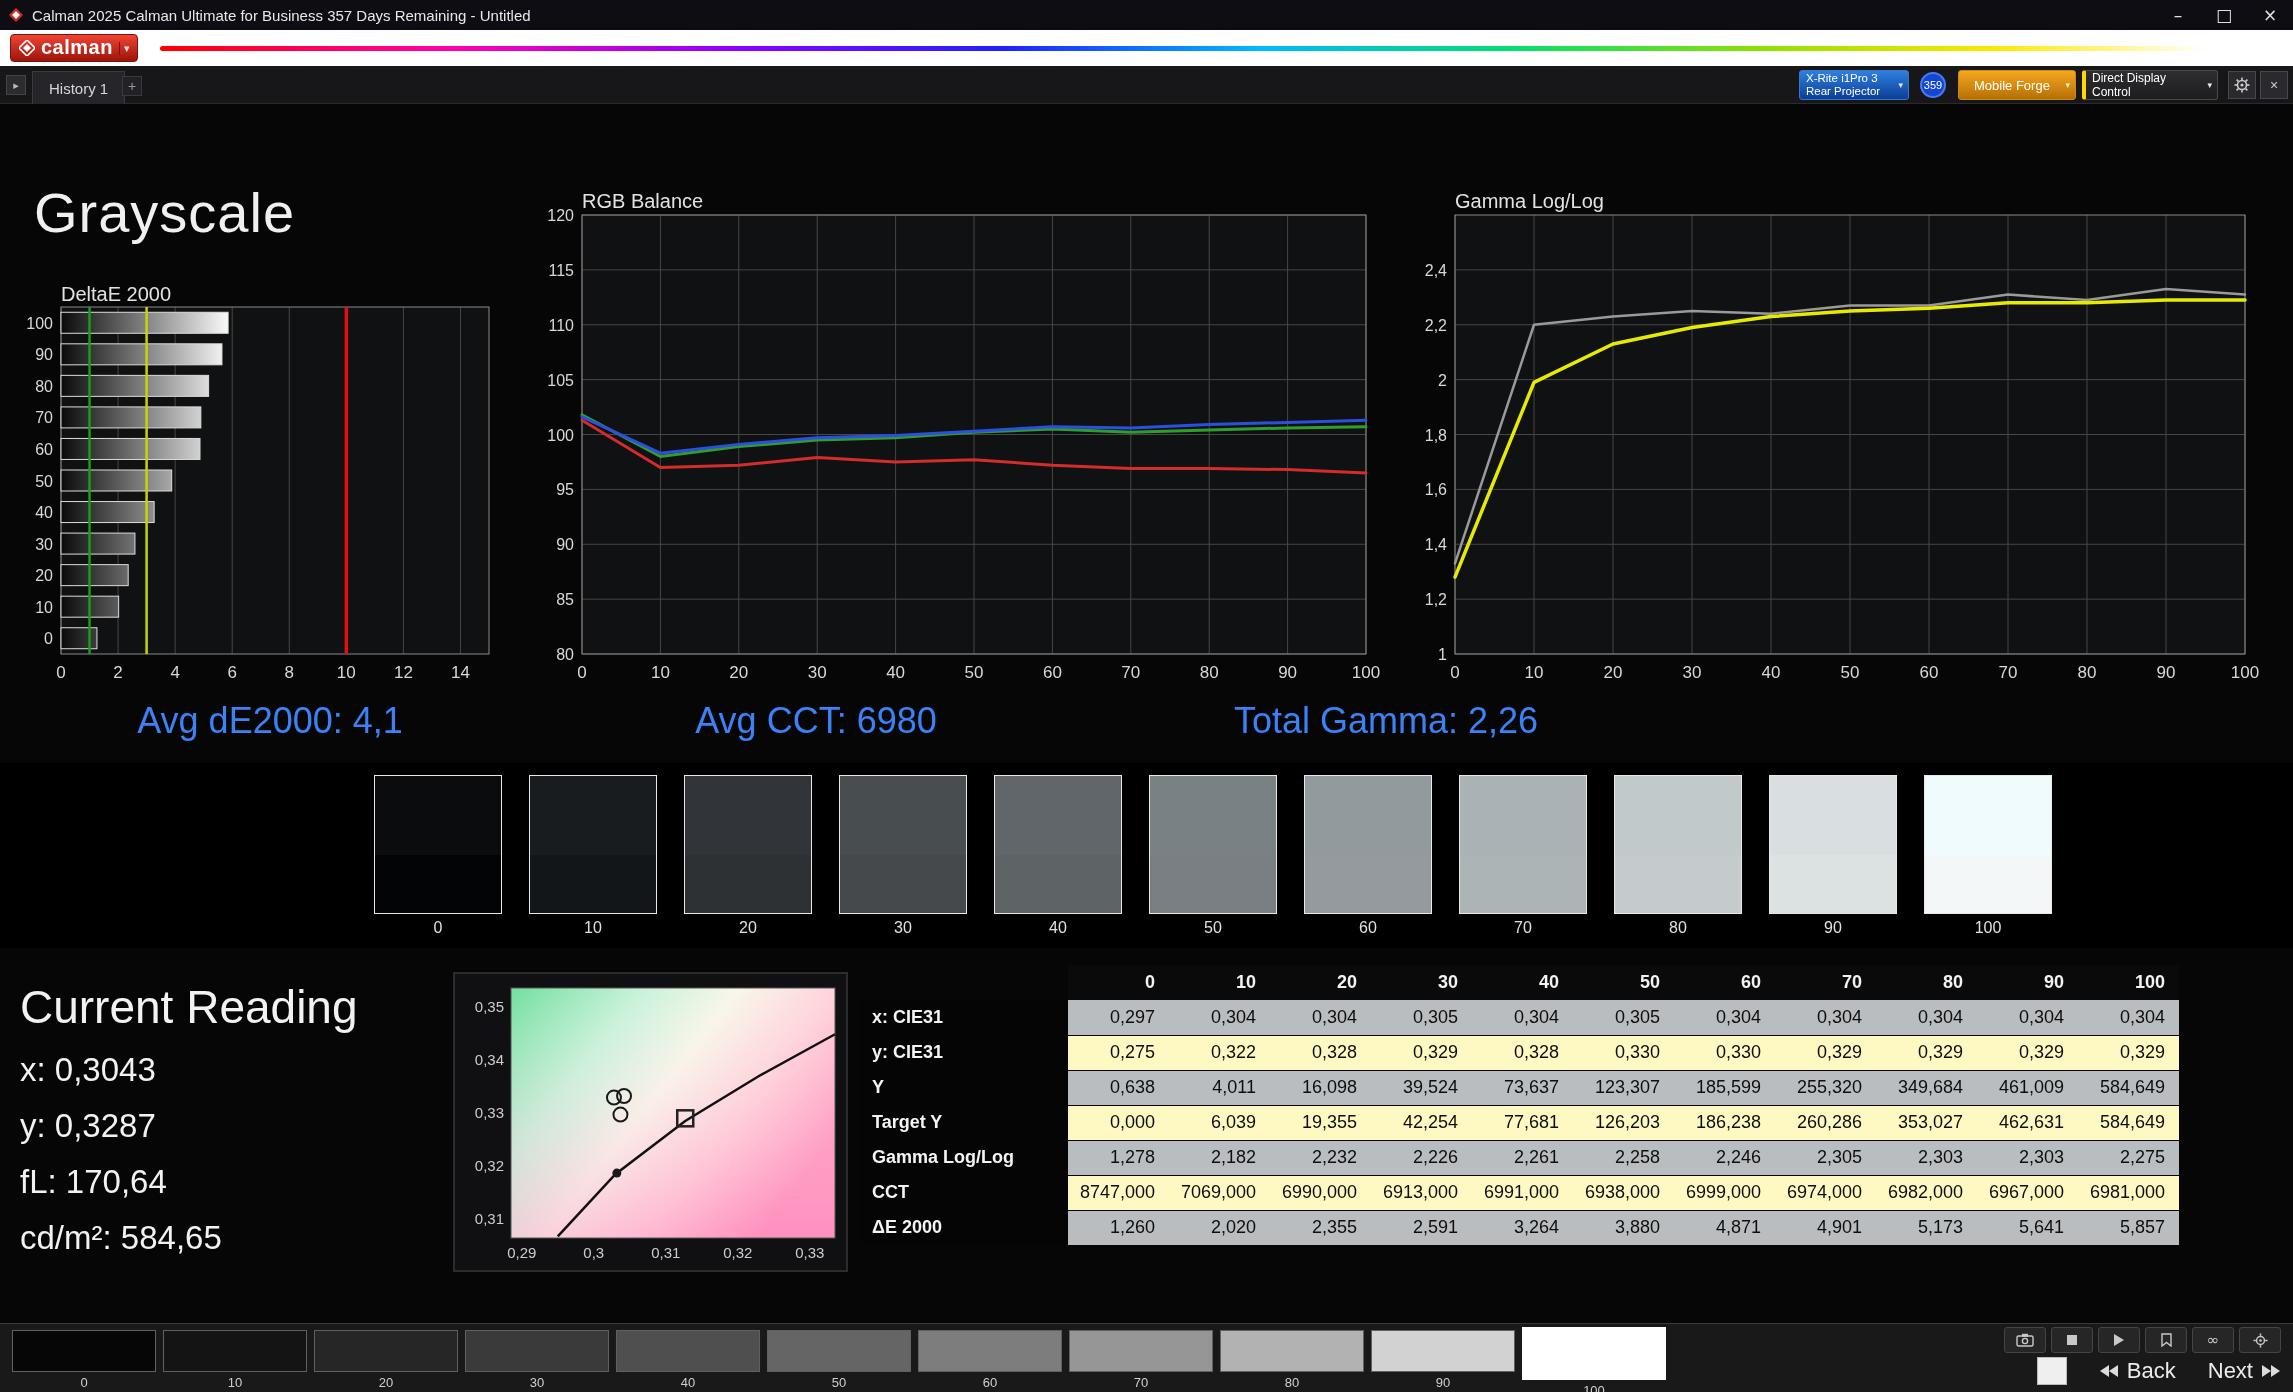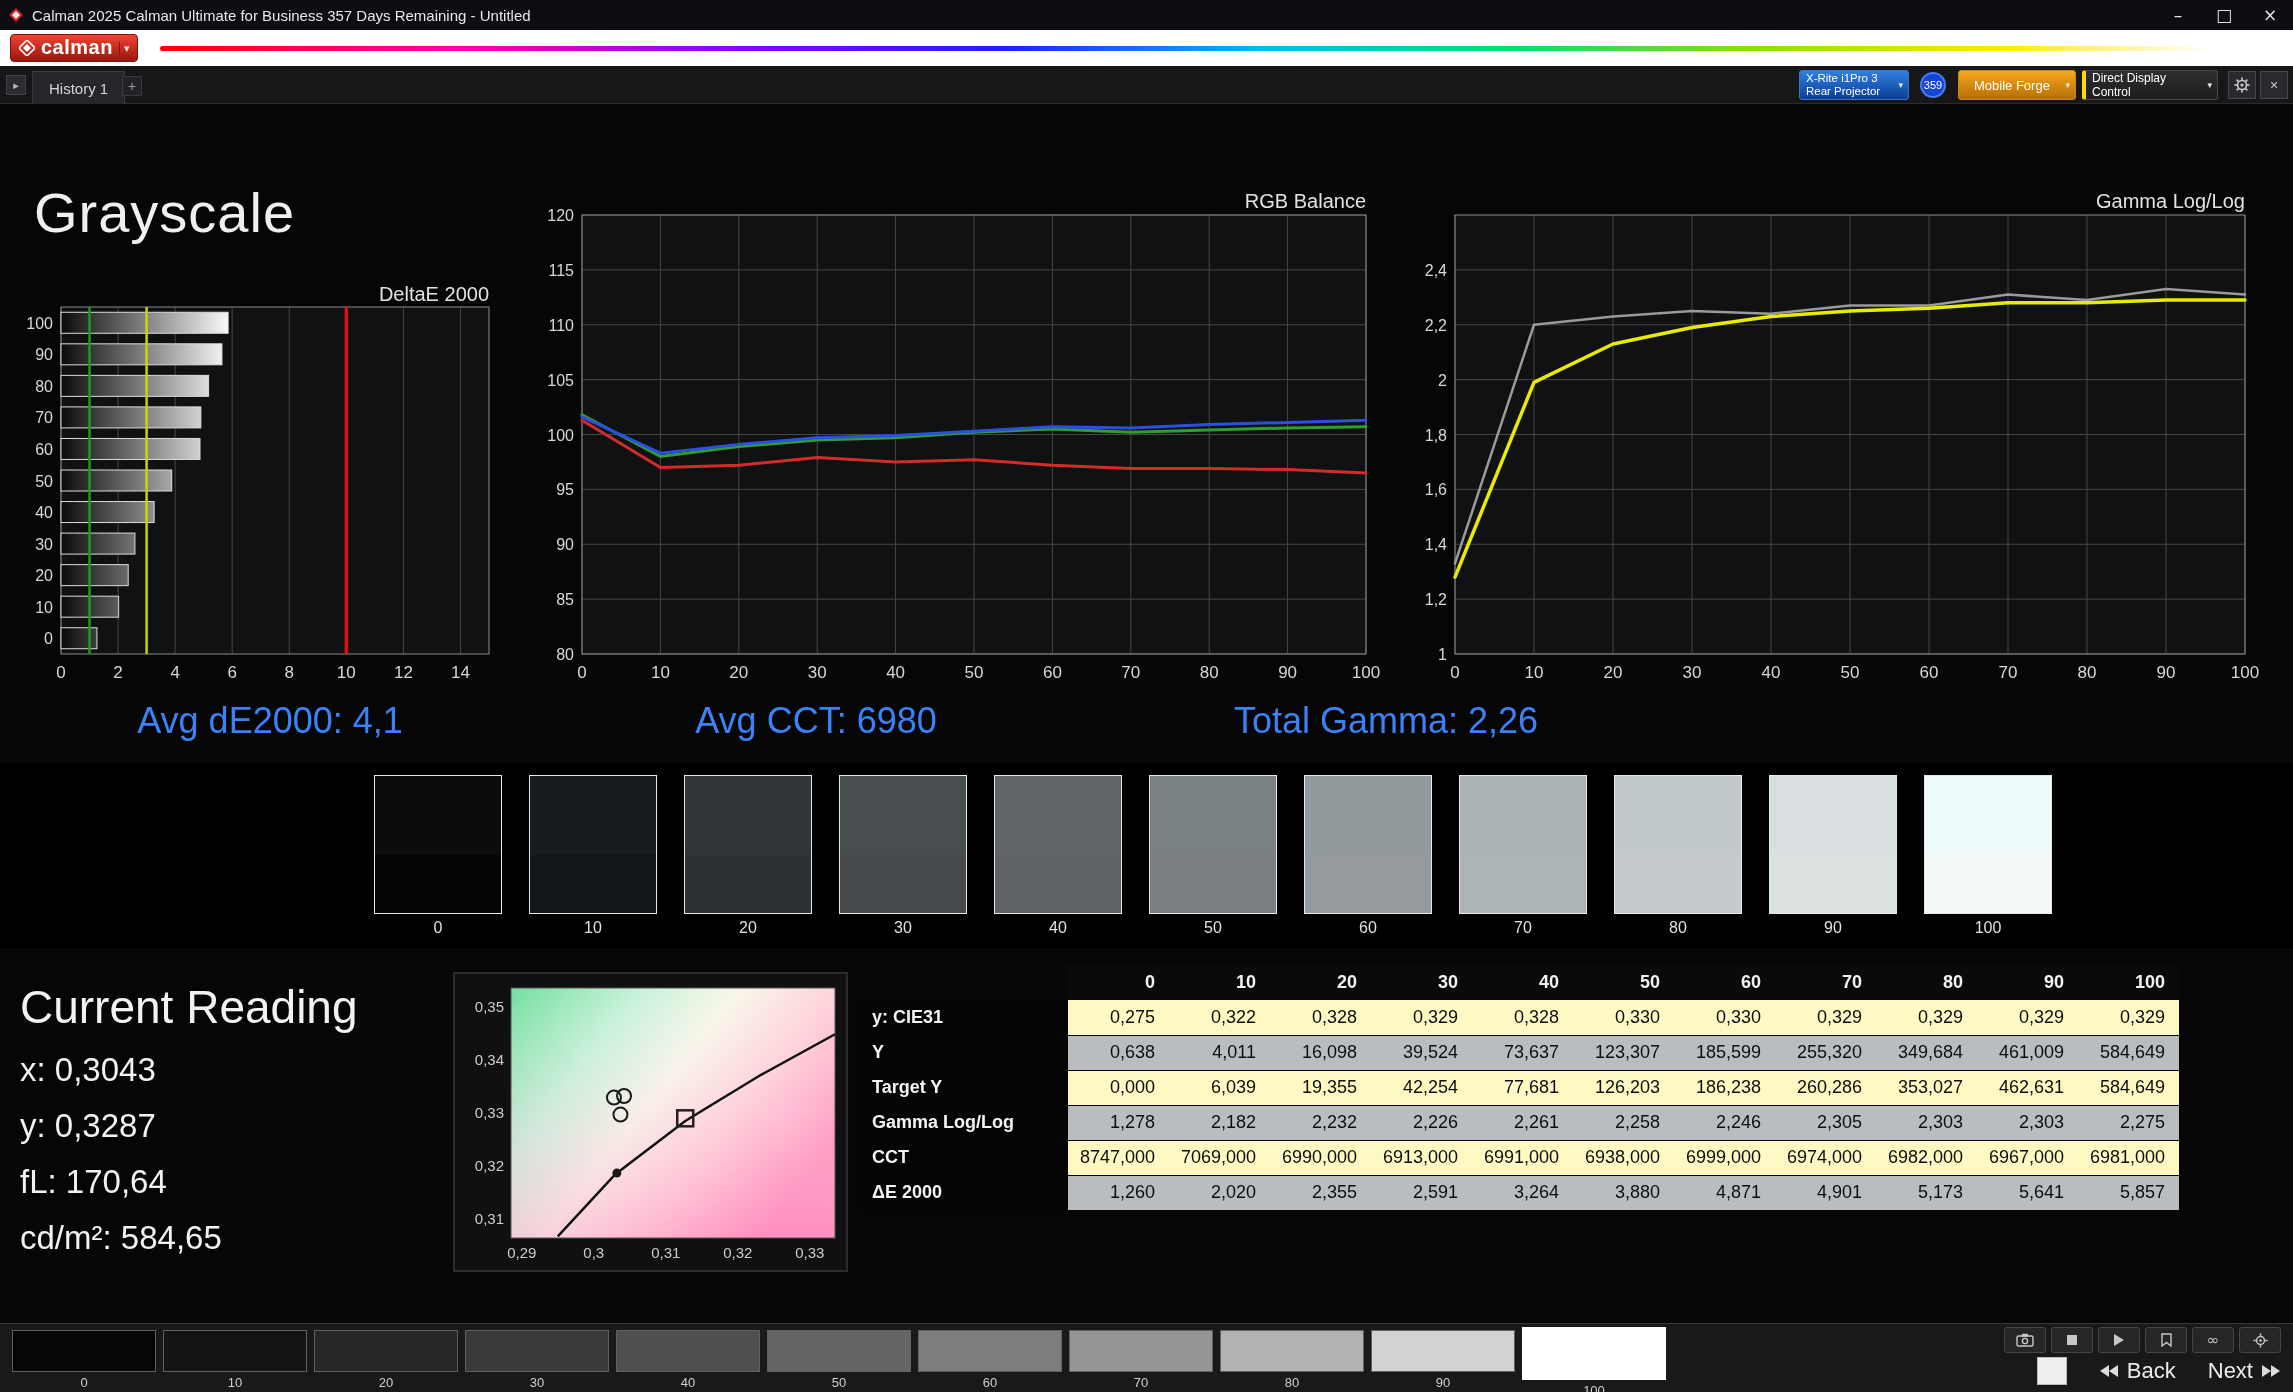--- a/index.html
+++ b/index.html
@@ -34,21 +34,21 @@
   #source-dd .txt{flex:1}
   #ddc-dd{left:2082px;width:136px;background:linear-gradient(#2e2e30,#1d1d1f);border:1px solid #4a4a4c;border-left:4px solid #ffd800;font-size:12px;padding-left:6px}
   #ddc-dd .txt{flex:1}
   .chev{font-size:9px;color:#e8e8e8;padding:0 5px;font-family:"DejaVu Sans",sans-serif}
   .sq-btn{position:absolute;top:5px;width:28px;height:28px;background:#2a2a2e;border:1px solid #48484c;display:flex;align-items:center;justify-content:center;color:#ccc}
   #gear-btn{left:2228px}
   #panel-close-btn{left:2260px;font-size:14px}
 
   
   #page-title{position:absolute;left:34px;top:180px;font-size:56px;color:#f0f0f0;letter-spacing:1px}
-  .chart-title{position:absolute;font-size:20px;color:#e2e2e2;text-align:right}
+  .chart-title{position:absolute;font-size:20px;color:#e2e2e2;text-align:left}
   #deltae-title{left:61px;top:283px;width:428px}
   #rgb-title{left:582px;top:190px;width:784px}
   #gamma-title{left:1455px;top:190px;width:790px}
   .chart-svg{position:absolute}
   #deltae-svg{left:10px;top:300px}
   #rgb-svg{left:540px;top:205px}
   #gamma-svg{left:1413px;top:205px}
 
   #stats-row{position:absolute;left:0;top:700px;width:2293px;height:48px}
   .stat{position:absolute;width:460px;text-align:center;font-size:36px;color:#3b82f6}
@@ -458,20 +458,34 @@
           <th class="colh">40</th>
           <th class="colh">50</th>
           <th class="colh">60</th>
           <th class="colh">70</th>
           <th class="colh">80</th>
           <th class="colh">90</th>
           <th class="colh">100</th>
         </tr>
       </thead>
       <tbody>
+        <tr class="even">
+          <td class="rowh">x: CIE31</td>
+          <td class="val">0,297</td>
+          <td class="val">0,304</td>
+          <td class="val">0,304</td>
+          <td class="val">0,305</td>
+          <td class="val">0,304</td>
+          <td class="val">0,305</td>
+          <td class="val">0,304</td>
+          <td class="val">0,304</td>
+          <td class="val">0,304</td>
+          <td class="val">0,304</td>
+          <td class="val">0,304</td>
+        </tr>
         <tr class="odd">
           <td class="rowh">y: CIE31</td>
           <td class="val">0,275</td>
           <td class="val">0,322</td>
           <td class="val">0,328</td>
           <td class="val">0,329</td>
           <td class="val">0,328</td>
           <td class="val">0,330</td>
           <td class="val">0,330</td>
           <td class="val">0,329</td>

